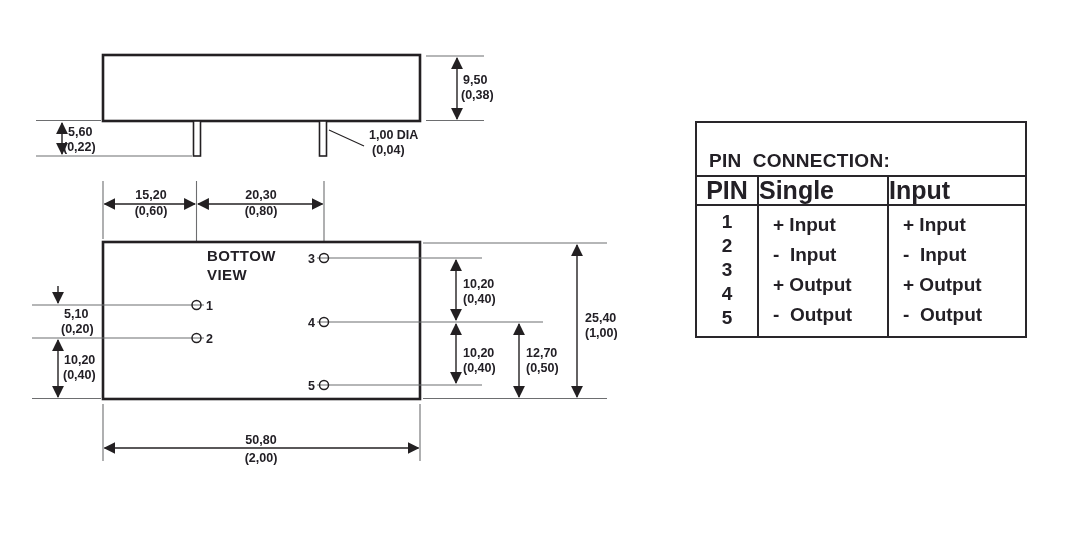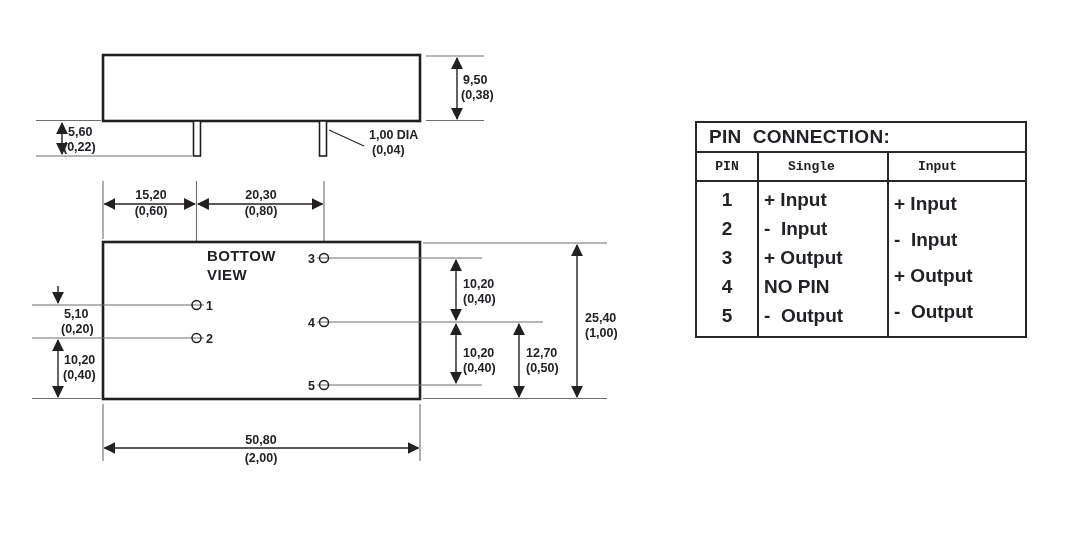--- a/index.html
+++ b/index.html
@@ -24,36 +24,36 @@
   
   .pin-table{
     position:absolute;left:695px;top:121px;width:332px;height:217px;
     border:2px solid #29262a;box-sizing:border-box;background:#fff;
     display:flex;flex-direction:column;
     font-weight:700;color:#232026;
   }
   .pt-title{
     height:30px;flex:0 0 30px;border-bottom:2px solid #29262a;
     font-size:19px;display:flex;align-items:center;padding-left:12px;
-    white-space:pre;letter-spacing:0.3px;box-sizing:border-box;
+    white-space:pre;letter-spacing:0.3px;box-sizing:border-box;margin-top:24px;
   }
   .pt-header{
     height:29px;flex:0 0 29px;border-bottom:2px solid #29262a;
-    display:flex;font-size:13px;box-sizing:border-box;font-family:Liberation Mono, monospace;
+    display:flex;font-size:25px;box-sizing:border-box;
   }
   .pt-c1{width:62px;flex:0 0 62px;border-right:2px solid #29262a;box-sizing:border-box;}
   .pt-c2{width:130px;flex:0 0 130px;border-right:2px solid #29262a;box-sizing:border-box;}
   .pt-c3{flex:1;}
   .pt-header .pt-c1{display:flex;align-items:center;justify-content:center;}
-  .pt-header .pt-c2,.pt-header .pt-c3{display:flex;align-items:center;padding-left:29px;}
+  .pt-header .pt-c2,.pt-header .pt-c3{display:flex;align-items:center;padding-left:0;}
   .pt-body{flex:1;display:flex;}
   .pt-col{display:flex;flex-direction:column;padding:4px 0 6px;box-sizing:border-box;}
   .pt-cell{flex:1;display:flex;align-items:center;font-size:19px;white-space:pre;}
   .pt-col.pt-c1 .pt-cell{justify-content:center;}
-  .pt-col.pt-c2 .pt-cell,.pt-col.pt-c3 .pt-cell{padding-left:5px;}
+  .pt-col.pt-c2 .pt-cell,.pt-col.pt-c3 .pt-cell{padding-left:14px;}
 
   
   .notes{
     position:absolute;left:736px;top:436px;
     font-size:13.5px;font-weight:700;color:#232026;
     line-height:18.5px;white-space:pre;
   }
 </style>
 </head>
 <body>
@@ -192,21 +192,20 @@
         <div class="pt-cell">1</div>
         <div class="pt-cell">2</div>
         <div class="pt-cell">3</div>
         <div class="pt-cell">4</div>
         <div class="pt-cell">5</div>
       </div>
       <div class="pt-col pt-c2">
         <div class="pt-cell">+ Input</div>
         <div class="pt-cell">-  Input</div>
         <div class="pt-cell">+ Output</div>
-        <div class="pt-cell">NO PIN</div>
         <div class="pt-cell">-  Output</div>
       </div>
       <div class="pt-col pt-c3">
         <div class="pt-cell">+ Input</div>
         <div class="pt-cell">-  Input</div>
         <div class="pt-cell">+ Output</div>
         <div class="pt-cell">-  Output</div>
       </div>
     </div>
   </div>

